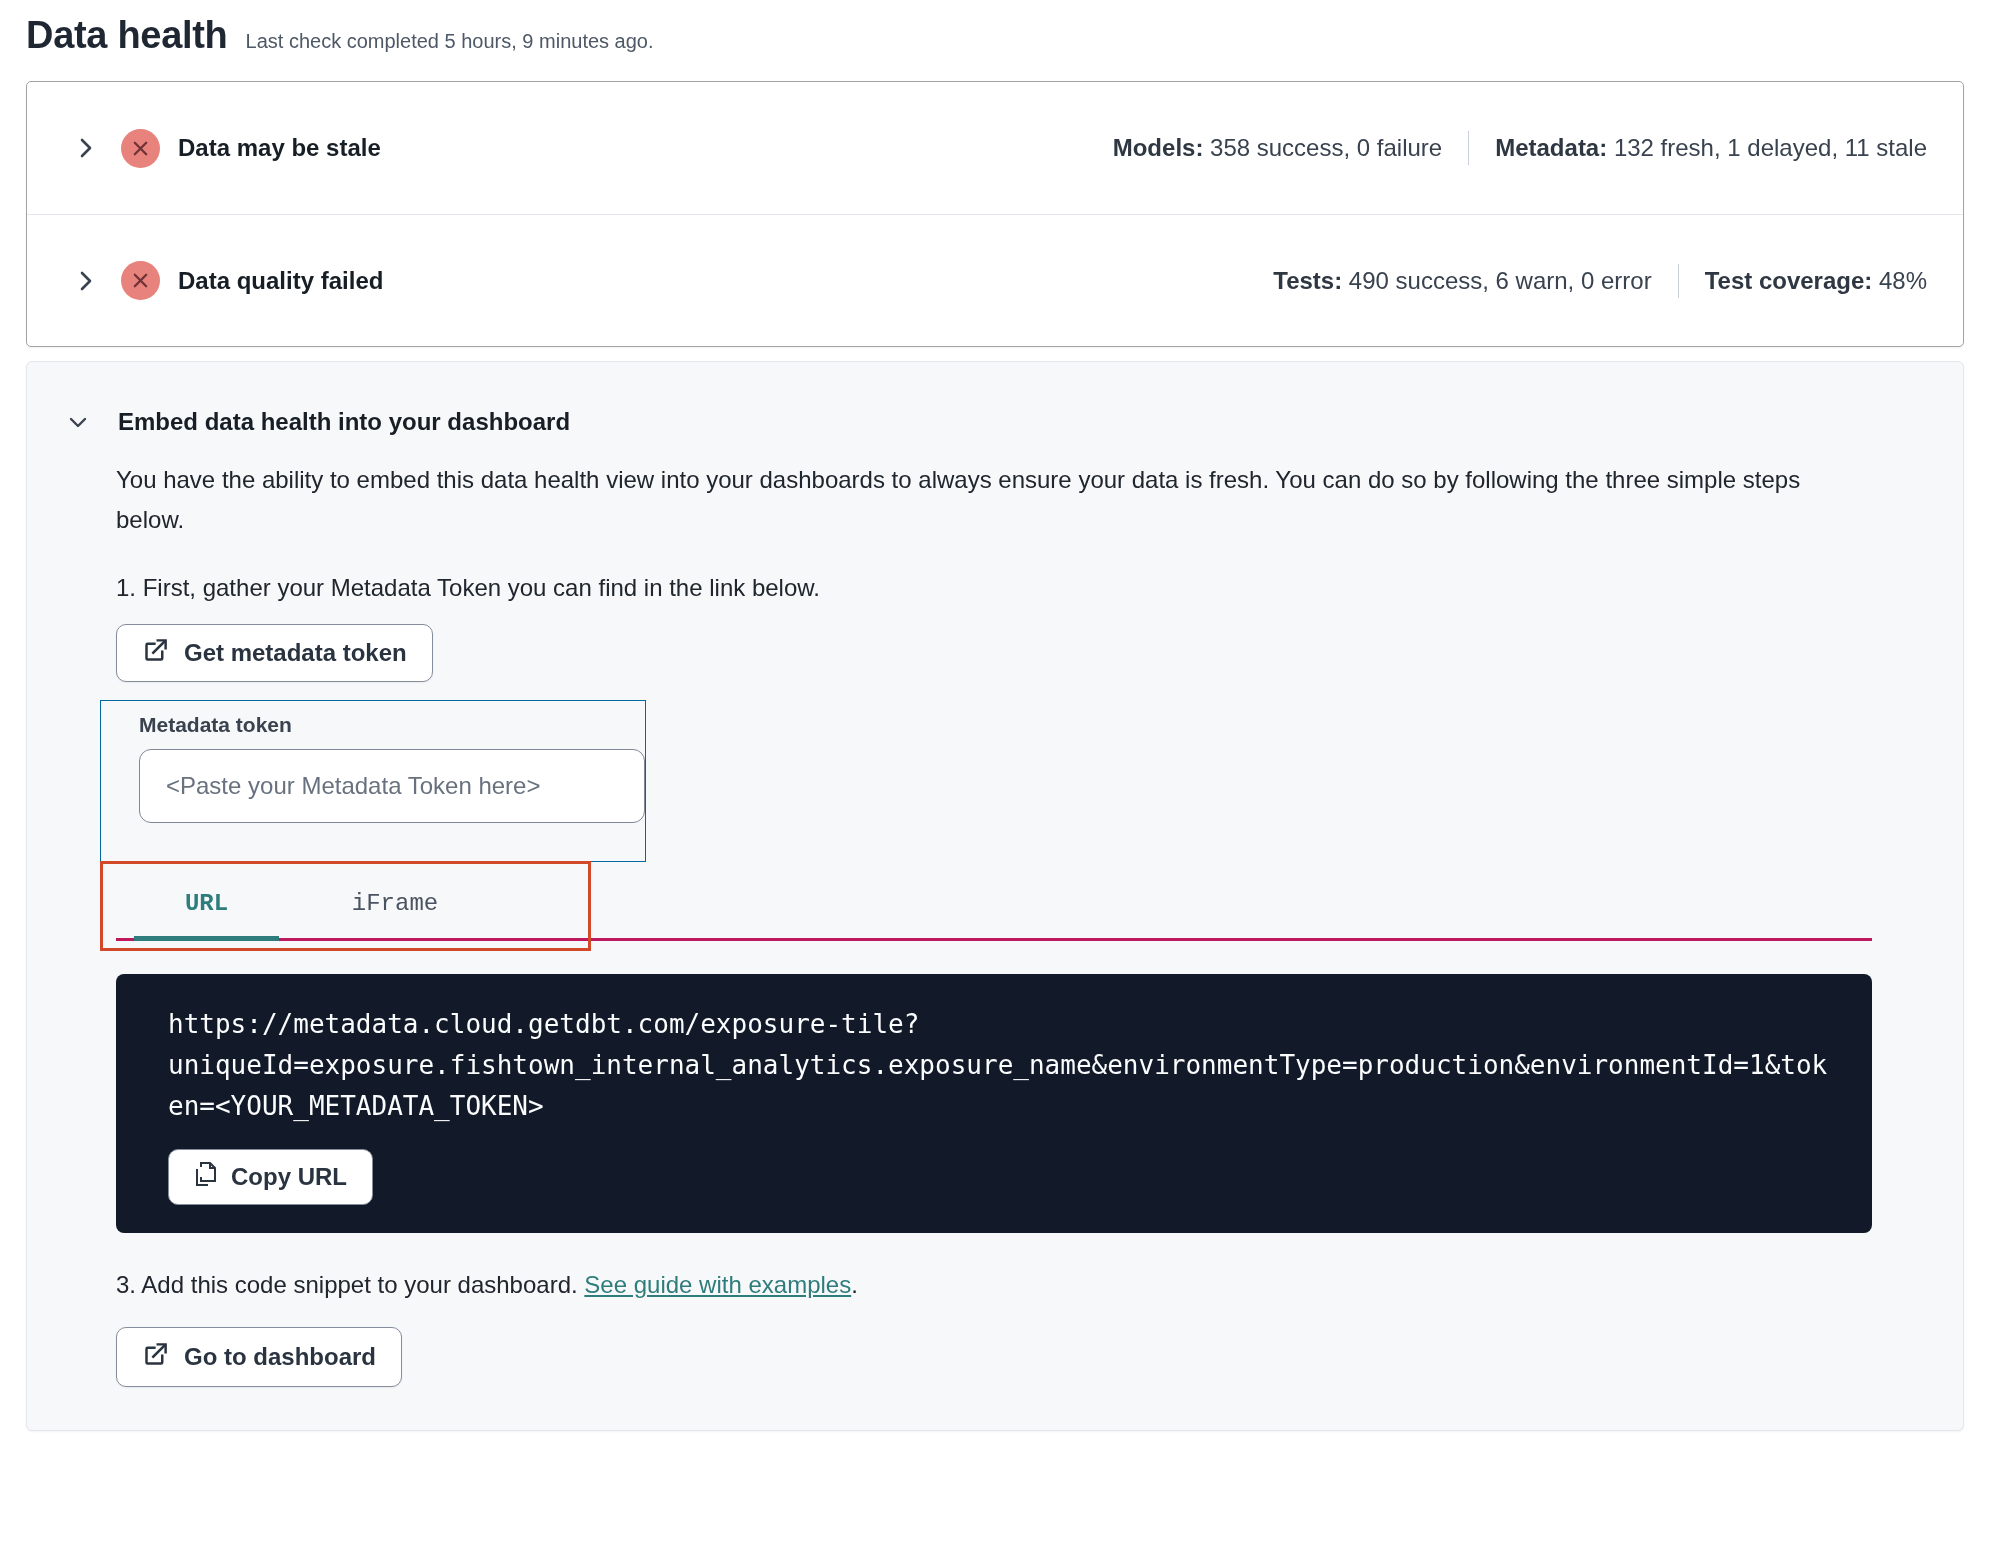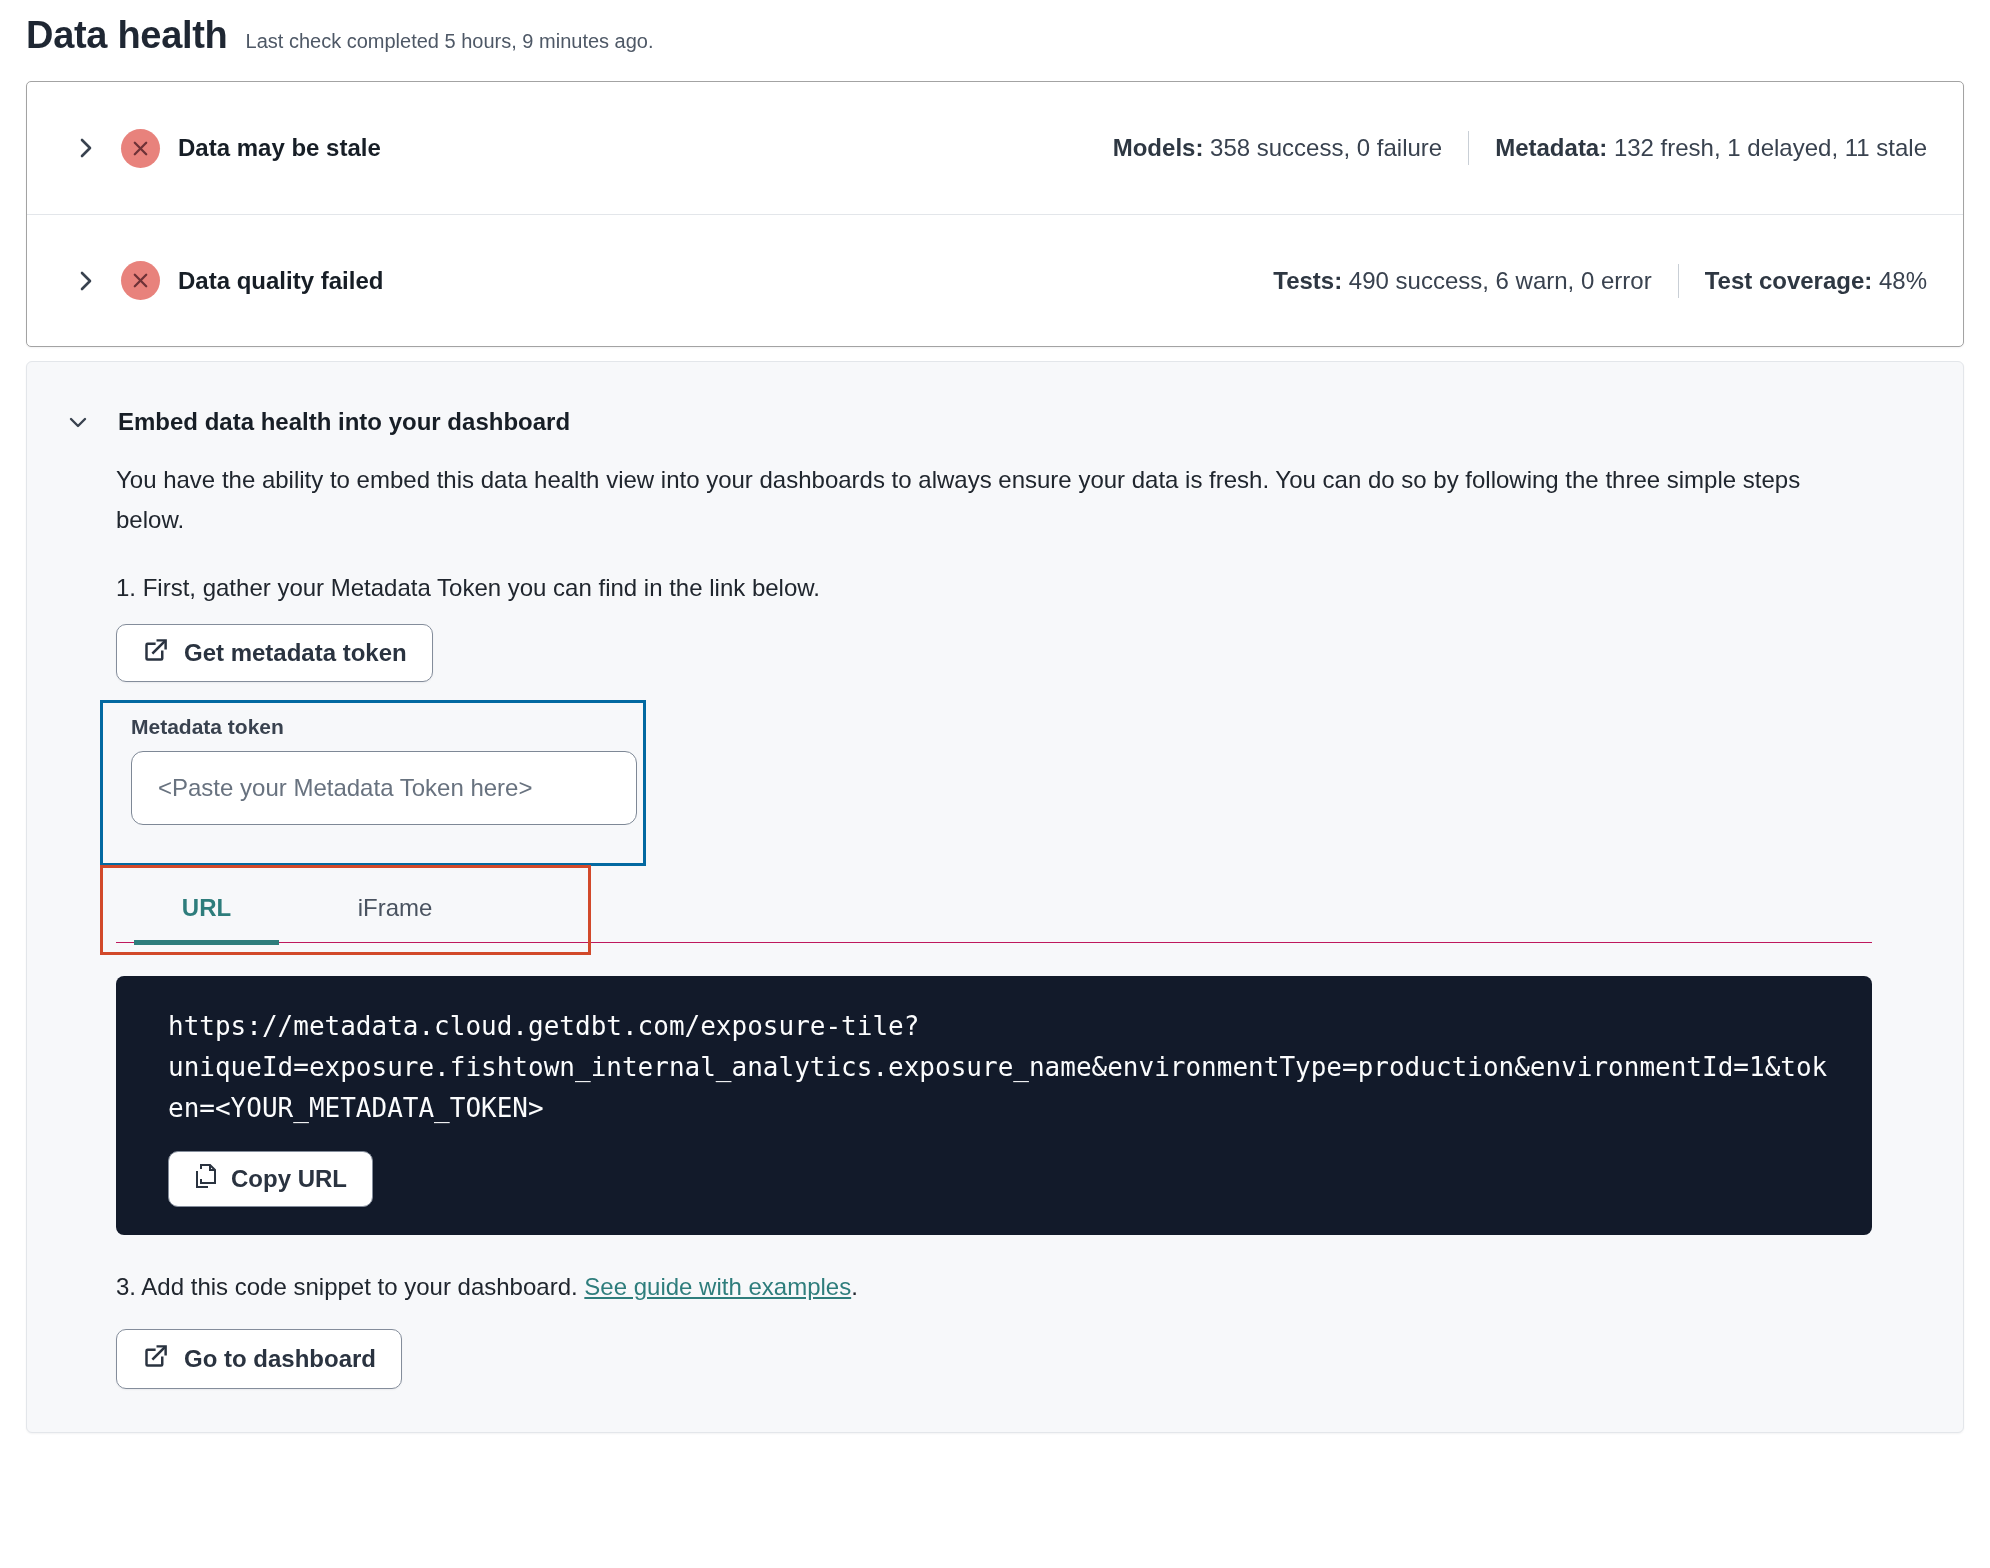--- a/index.html
+++ b/index.html
@@ -41,29 +41,29 @@
   .btn { display: inline-flex; align-items: center; gap: 15px; background: #ffffff;
          border: 1px solid #848D9B; border-radius: 10px; height: 58px; padding: 0 25px;
          font-family: inherit; font-size: 24px; font-weight: 700; color: #2A3340;
          cursor: pointer; box-shadow: 0 1px 2px rgba(16,24,40,.06); }
   .btn svg { flex: none; }
   .btn-get { margin-top: 22px; }
   .btn-dash { margin-top: 28px; height: 60px; }
 
   
   .red-box-token { margin-top: 18px; margin-left: -16px; width: 546px;
-                   border: 3px solid #0369a1; padding: 12px 16px 38px 28px; }
+                   border: 1px solid #0369a1; padding: 12px 16px 38px 38px; }
   .token-label { display: block; font-size: 21px; font-weight: 700; color: #39424F; margin-bottom: 12px; }
   .token-input { width: 506px; height: 74px; border: 1px solid #7E8896; border-radius: 12px;
                  background: #ffffff; padding: 0 26px; font-family: inherit; font-size: 24px; color: #2A3340; }
   .token-input::placeholder { color: #68727F; opacity: 1; }
 
   
   .tabbar { position: relative; margin-top: 9px; display: flex; align-items: flex-start;
-            border-bottom: 1px solid #be185d; width: 100%; }
+            border-bottom: 3px solid #be185d; width: 100%; font-family: Liberation Mono, monospace; }
   .tab { height: 70px; display: flex; align-items: center; justify-content: center;
          font-size: 24px; color: #4A5360; cursor: pointer; border-bottom: 5px solid transparent;
          margin-bottom: -3px; }
   .tab-url { width: 145px; margin-left: 18px; font-weight: 700; }
   .tab-iframe { width: 180px; margin-left: 26px; }
   .tab.active { color: #2E7D7C; border-bottom-color: #2E7D7C; }
   .red-frame-tabs { position: absolute; left: -16px; top: -10px; width: 491px; height: 90px;
                     border: 3px solid #D2492A; pointer-events: none; }
 
   

